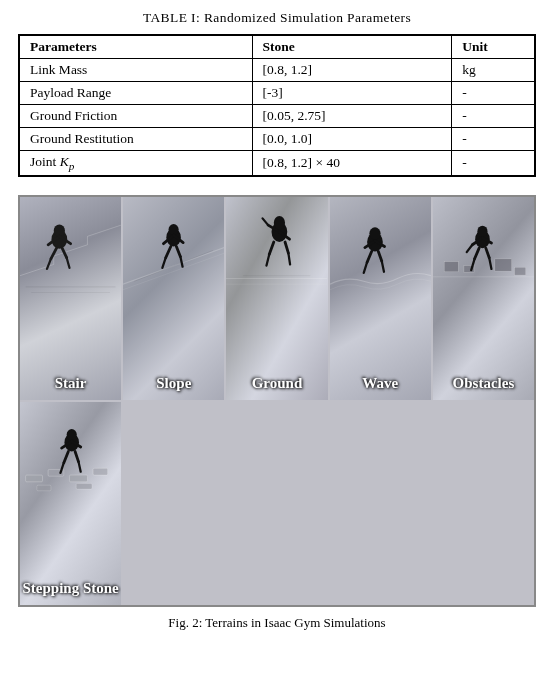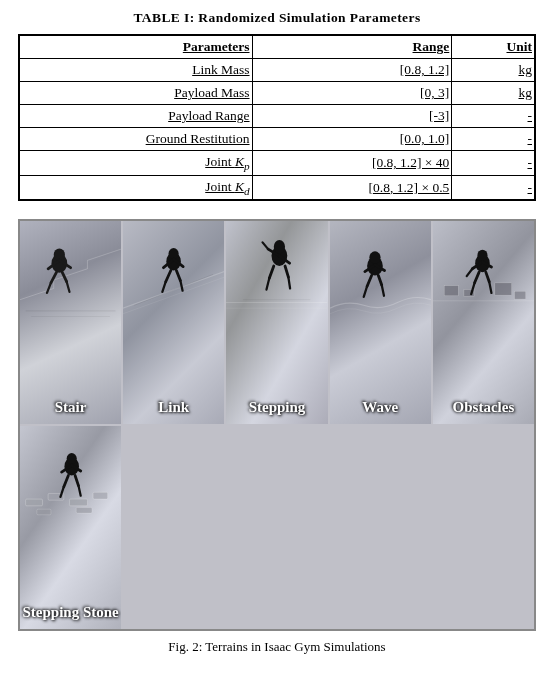--- a/index.html
+++ b/index.html
@@ -15,38 +15,37 @@
 
     .page-container {
       width: 554px;
       padding: 10px 18px 10px 18px;
     }
 
     
     .table-title {
       text-align: center;
       font-size: 13.5px;
-      font-weight: bold;
+      font-weight: normal;
       margin-bottom: 8px;
       letter-spacing: 0.03em;
     }
 
     .params-table {
       width: 100%;
       border-collapse: collapse;
       border: 2px solid #000;
       margin-bottom: 18px;
     }
 
     .params-table th, .params-table td {
       border: 1.5px solid #000;
-      padding: 3px 2px;
-      text-align: right;
+      padding: 3px 10px;
+      text-align: left;
       font-size: 13.5px;
-      text-decoration: underline;
     }
 
     .params-table th {
       font-weight: bold;
       background: #fff;
     }
 
     .params-table td:first-child {
       min-width: 140px;
     }
@@ -125,53 +124,48 @@
 <body>
 
 <div class="page-container">
 
   <div class="table-title">TABLE I: Randomized Simulation Parameters</div>
 
   <table class="params-table">
     <thead>
       <tr>
         <th>Parameters</th>
-        <th>Range</th>
+        <th>Stone</th>
         <th>Unit</th>
       </tr>
     </thead>
     <tbody>
       <tr>
         <td>Link Mass</td>
         <td>[0.8, 1.2]</td>
         <td>kg</td>
       </tr>
       <tr>
-        <td>Payload Mass</td>
-        <td>[0, 3]</td>
-        <td>kg</td>
-      </tr>
-      <tr>
         <td>Payload Range</td>
         <td>[-3]</td>
         <td>-</td>
       </tr>
       <tr>
+        <td>Ground Friction</td>
+        <td>[0.05, 2.75]</td>
+        <td>-</td>
+      </tr>
+      <tr>
         <td>Ground Restitution</td>
         <td>[0.0, 1.0]</td>
         <td>-</td>
       </tr>
       <tr>
         <td>Joint <span class="italic-sub"><em>K</em><sub>p</sub></span></td>
         <td>[0.8, 1.2] × 40</td>
-        <td>-</td>
-      </tr>
-      <tr>
-        <td>Joint <span class="italic-sub"><em>K</em><sub>d</sub></span></td>
-        <td>[0.8, 1.2] × 0.5</td>
         <td>-</td>
       </tr>
     </tbody>
   </table>
 
   <div class="image-grid">
 
     <div class="grid-cell cell-stair">
       <svg class="terrain-lines" viewBox="0 0 180 185" xmlns="http://www.w3.org/2000/svg">
 
@@ -207,42 +201,42 @@
 
         <ellipse cx="90" cy="72" rx="13" ry="16" fill="#111"></ellipse>
         <ellipse cx="90" cy="58" rx="9" ry="10" fill="#111"></ellipse>
         <line x1="90" y1="68" x2="72" y2="83" stroke="#111" stroke-width="5" stroke-linecap="round"></line>
         <line x1="90" y1="68" x2="107" y2="81" stroke="#111" stroke-width="5" stroke-linecap="round"></line>
         <line x1="85" y1="88" x2="76" y2="108" stroke="#111" stroke-width="5" stroke-linecap="round"></line>
         <line x1="76" y1="108" x2="70" y2="126" stroke="#111" stroke-width="4" stroke-linecap="round"></line>
         <line x1="95" y1="88" x2="102" y2="106" stroke="#111" stroke-width="5" stroke-linecap="round"></line>
         <line x1="102" y1="106" x2="106" y2="124" stroke="#111" stroke-width="4" stroke-linecap="round"></line>
       </svg>
-      <span class="grid-cell-label">Link</span>
+      <span class="grid-cell-label">Slope</span>
     </div>
 
     <div class="grid-cell cell-uniform">
       <svg class="terrain-lines" viewBox="0 0 180 185" xmlns="http://www.w3.org/2000/svg">
 
         <line x1="0" y1="145" x2="180" y2="145" stroke="rgba(255,255,255,0.2)" stroke-width="1.5"></line>
         <line x1="0" y1="155" x2="180" y2="155" stroke="rgba(255,255,255,0.15)" stroke-width="1"></line>
         <line x1="30" y1="140" x2="150" y2="140" stroke="rgba(0,0,0,0.1)" stroke-width="1"></line>
 
         <ellipse cx="95" cy="62" rx="14" ry="18" fill="#111"></ellipse>
         <ellipse cx="95" cy="46" rx="10" ry="12" fill="#111"></ellipse>
 
         <line x1="95" y1="62" x2="75" y2="50" stroke="#111" stroke-width="5" stroke-linecap="round"></line>
         <line x1="75" y1="50" x2="65" y2="38" stroke="#111" stroke-width="4" stroke-linecap="round"></line>
         <line x1="95" y1="62" x2="113" y2="75" stroke="#111" stroke-width="5" stroke-linecap="round"></line>
         <line x1="85" y1="80" x2="77" y2="102" stroke="#111" stroke-width="5" stroke-linecap="round"></line>
         <line x1="77" y1="102" x2="72" y2="122" stroke="#111" stroke-width="4" stroke-linecap="round"></line>
         <line x1="105" y1="80" x2="111" y2="100" stroke="#111" stroke-width="5" stroke-linecap="round"></line>
         <line x1="111" y1="100" x2="114" y2="120" stroke="#111" stroke-width="4" stroke-linecap="round"></line>
       </svg>
-      <span class="grid-cell-label">Stepping</span>
+      <span class="grid-cell-label">Ground</span>
     </div>
 
     <div class="grid-cell cell-wave">
       <svg class="terrain-lines" viewBox="0 0 180 185" xmlns="http://www.w3.org/2000/svg">
 
         <path d="M0,155 Q30,140 60,150 Q90,160 120,145 Q150,130 180,140" stroke="rgba(255,255,255,0.22)" stroke-width="2" fill="none"></path>
         <path d="M0,165 Q30,150 60,160 Q90,170 120,155 Q150,140 180,150" stroke="rgba(255,255,255,0.15)" stroke-width="1" fill="none"></path>
 
         <ellipse cx="80" cy="80" rx="14" ry="17" fill="#111"></ellipse>
         <ellipse cx="80" cy="65" rx="10" ry="11" fill="#111"></ellipse>

